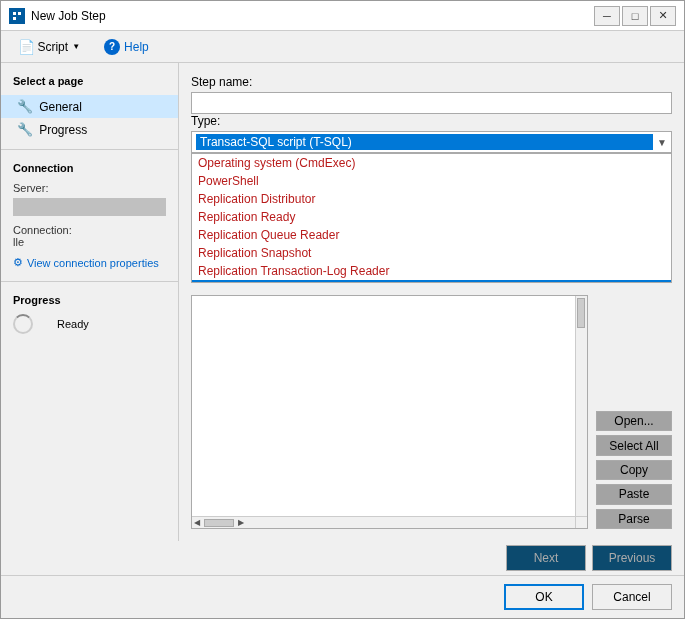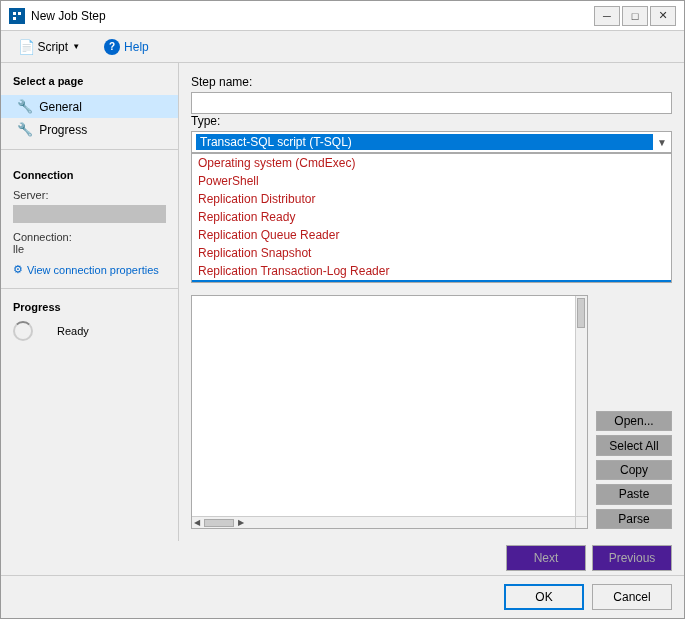--- a/index.html
+++ b/index.html
@@ -145,21 +145,21 @@
       font-size: 12px;
       gap: 6px;
     }
     .sidebar-item.active { background: #cce8ff; }
     .sidebar-item-icon {
       color: #555;
       font-size: 13px;
     }
 
     .sidebar-section {
-      padding: 19px 12px 4px 12px;
+      padding: 12px 12px 4px 12px;
       font-size: 11px;
       font-weight: bold;
       color: #000;
       border-top: 1px solid #ccc;
       margin-top: 8px;
     }
     .server-info {
       padding: 4px 12px;
       font-size: 11px;
       color: #333;
@@ -403,21 +403,21 @@
       width: 80px;
       height: 26px;
       background: #f0f0f0;
       border: 1px solid #aaa;
       font-size: 12px;
       cursor: pointer;
       display: flex;
       align-items: center;
       justify-content: center;
     }
-    .nav-btn:disabled { color: #aaa; cursor: default; background: #4c1d95; text-align: center; }
+    .nav-btn:disabled { color: #aaa; cursor: default; background: #0c4a6e; text-align: center; }
   </style>
 </head>
 <body>
 
 <div class="window">
 
   <div class="titlebar">
     <div class="titlebar-icon">
       <svg width="14" height="14" viewBox="0 0 14 14" fill="none">
         <rect x="1" y="1" width="12" height="12" fill="#005a9e" rx="1"></rect>

